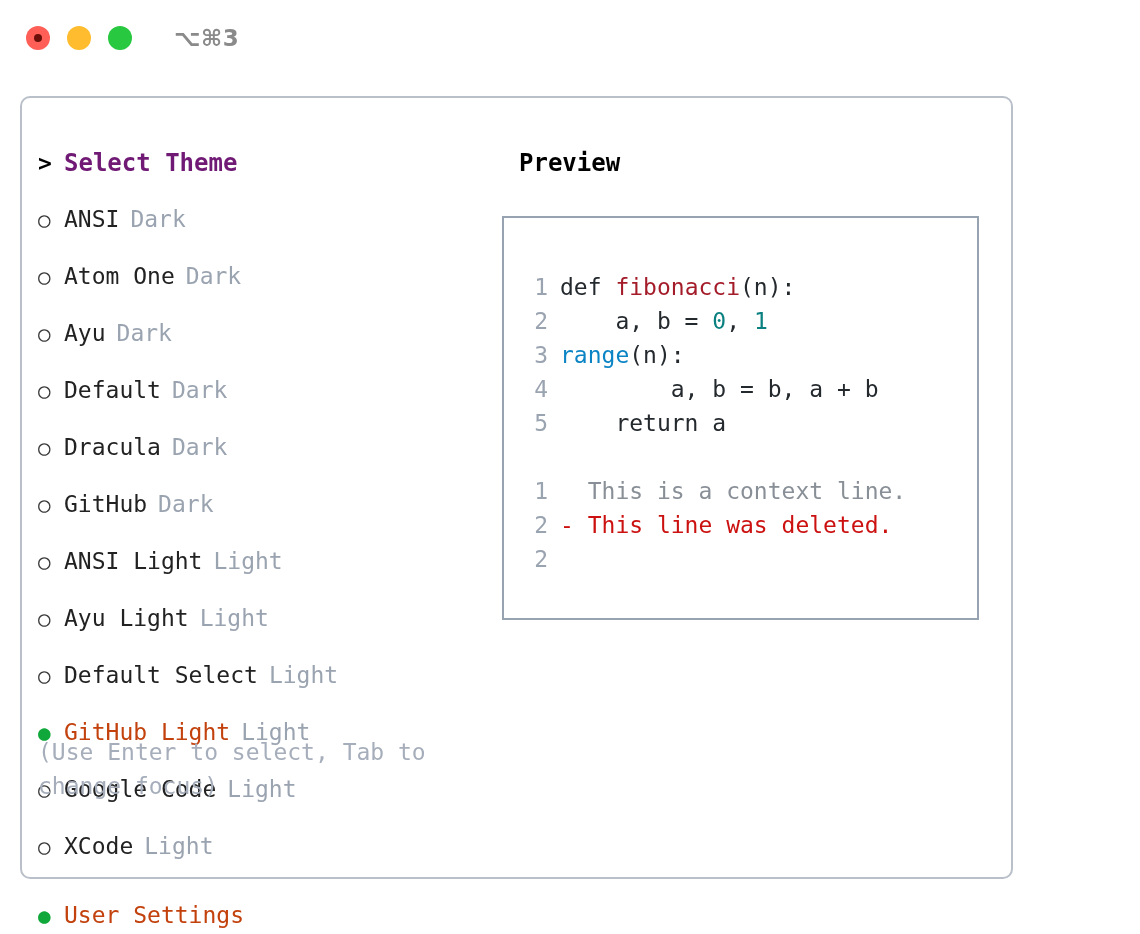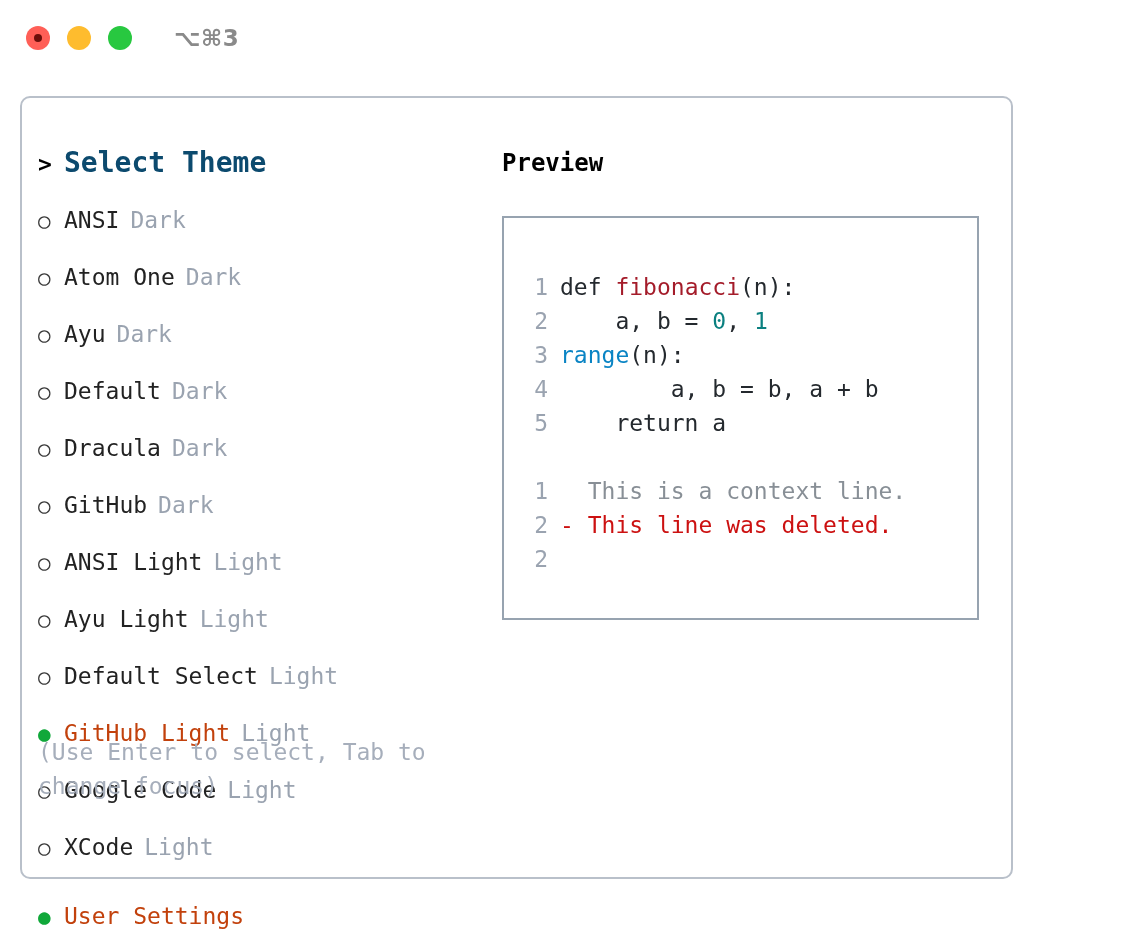--- a/index.html
+++ b/index.html
@@ -112,22 +112,22 @@
     font-size: 23px;
   }
   .marker.bullet-selected {
     color: #10a83a;
     font-size: 21px;
   }
   .marker.blank { color: transparent; }
 
   .heading {
     font-weight: bold;
-    color: #0c4a6e;
-    font-size: 28px;
+    color: #701a75;
+    font-size: 24px;
   }
 
   .label { color: #222222; }
   .label.selected { color: #c2410c; }
   .variant {
     color: #9aa3b0;
     margin-left: 11px;
     margin-top: 22px;
   }
 
@@ -148,20 +148,21 @@
     position: absolute;
     left: 480px;
     top: 48px;
     width: 490px;
   }
   .preview-title {
     font-size: 24px;
     font-weight: bold;
     color: #000000;
     line-height: 34px;
+    margin-left: 17px;
   }
   .preview-box {
     margin-top: 36px;
     width: 477px;
     height: 404px;
     border: 2px solid #97a3b0;
     box-sizing: border-box;
     background: #ffffff;
     padding: 52px 0 0 18px;
   }

